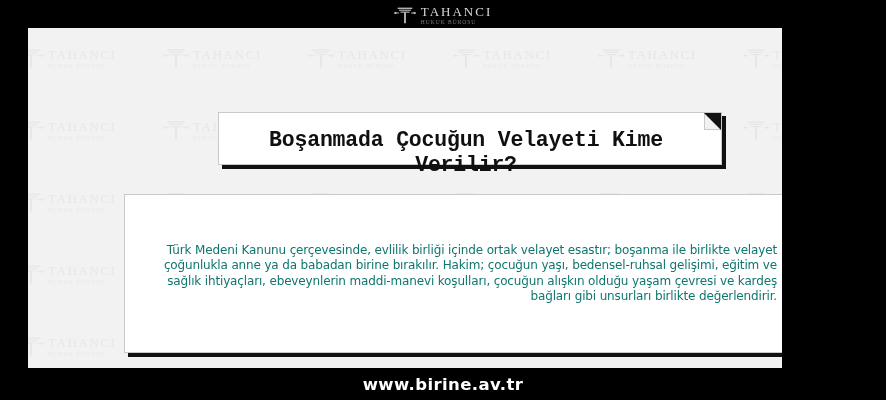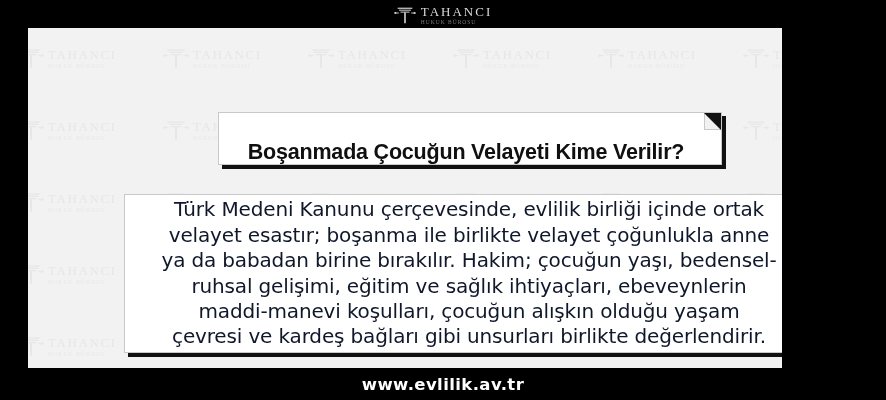--- a/index.html
+++ b/index.html
@@ -112,21 +112,21 @@
     height: 53px;
     background: #ffffff;
     border: 1px solid #c9c9c9;
     box-sizing: border-box;
     box-shadow: 4px 4px 0 0 #111111;
     display: flex;
     align-items: center;
     justify-content: center;
   }
   .title-text {
-    font-family: Liberation Sans, sans-serif;
+    font-family: Liberation Mono, monospace;
     font-weight: bold;
     font-size: 21.5px;
     line-height: 1.12;
     color: #101010;
     text-align: center;
     padding: 0 22px 0 14px;
     letter-spacing: -0.2px;
     margin-top: 28px;
   }
   .fold-tr {
@@ -159,24 +159,24 @@
     background: #ffffff;
     border: 1px solid #c9c9c9;
     box-sizing: border-box;
     box-shadow: 4px 4px 0 0 #111111;
     display: flex;
     align-items: center;
     justify-content: center;
   }
   .body-text {
     font-family: "DejaVu Sans", sans-serif;
-    font-size: 20px;
+    font-size: 12px;
     line-height: 1.27;
-    color: #0f172a;
-    text-align: center;
+    color: #0f766e;
+    text-align: right;
     padding: 0 36px;
     letter-spacing: -0.15px;
   }
 
   
   .footer {
     position: absolute;
     left: 0;
     top: 368px;
     width: 886px;
@@ -835,16 +835,16 @@
 
     <div class="body-card">
       <div class="body-text">Türk Medeni Kanunu çerçevesinde, evlilik birliği içinde ortak velayet esastır; boşanma ile birlikte velayet çoğunlukla anne ya da babadan birine bırakılır. Hakim; çocuğun yaşı, bedensel-ruhsal gelişimi, eğitim ve sağlık ihtiyaçları, ebeveynlerin maddi-manevi koşulları, çocuğun alışkın olduğu yaşam çevresi ve kardeş bağları gibi unsurları birlikte değerlendirir.</div>
       <span class="fold-tr"></span>
       <span class="fold-tri"></span>
     </div>
 
   </div>
 
   <div class="footer">
-    <span class="footer-url">www.evlilik.av.tr</span>
+    <span class="footer-url">www.birine.av.tr</span>
   </div>
 
 </div>
 
 </body></html>

